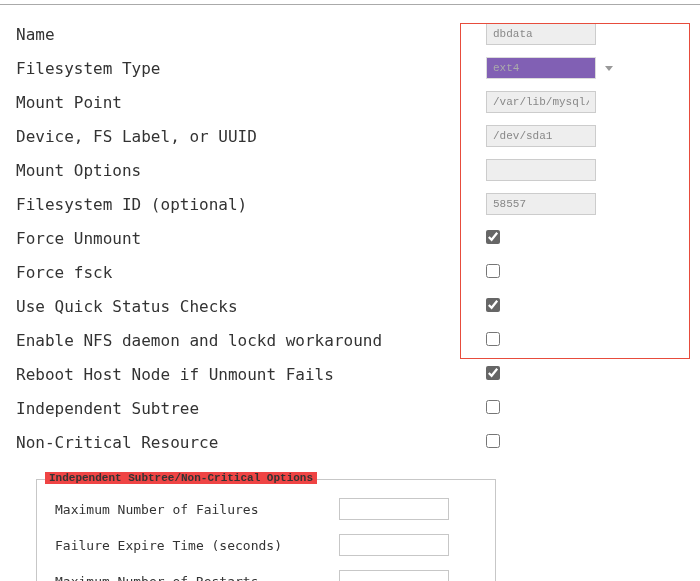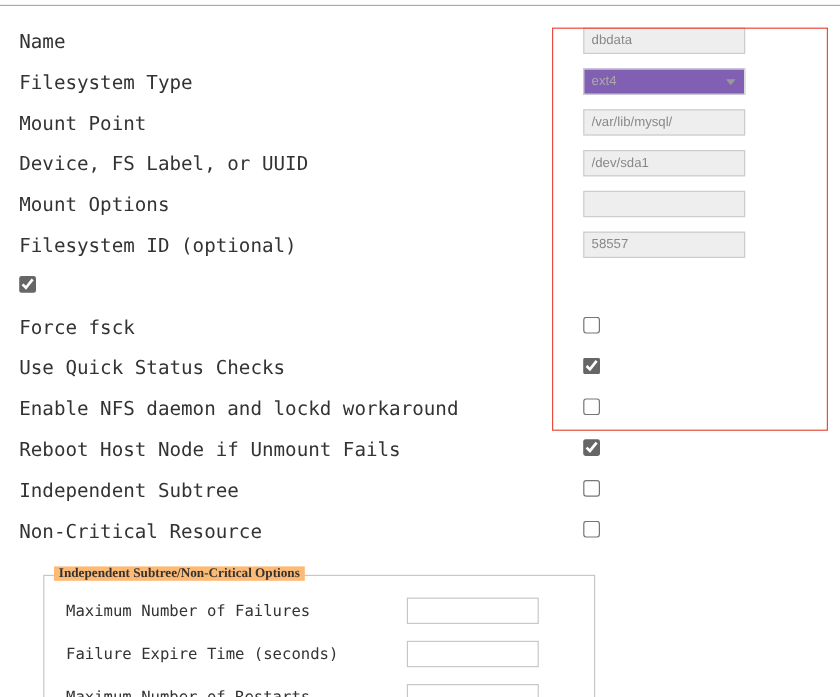--- a/index.html
+++ b/index.html
@@ -36,26 +36,26 @@
 .row .label {
   flex: 0 0 470px;
   color: #333;
   font-family: "Lucida Console", Monaco, monospace;
   font-size: 16px;
 }
 .row .control {
   flex: 0 0 150px;
 }
 input.text, select.sel {
-  width: 135px;
+  width: 110px;
   height: 22px;
   border: 1px solid #ccc;
   background: #eee;
   color: #888;
-  font-family: Liberation Sans, sans-serif;
+  font-family: Liberation Mono, monospace;
   font-size: 11px;
   padding: 0 6px;
 }
 select.sel {
   appearance: none;
   -webkit-appearance: none;
   background: #4c1d95;
   position: relative;
 }
 .sel-wrap {
@@ -83,24 +83,24 @@
   margin: 26px 20px 0 20px;
   width: 460px;
   border: 1px solid #c7c7c7;
   padding: 18px 12px 8px 12px;
   position: relative;
 }
 .subgroup-title {
   position: absolute;
   top: -8px;
   left: 8px;
-  background: #fdba74;
+  background: #ef4444;
   padding: 0 4px;
   font-weight: bold;
-  font-family: Liberation Serif, serif;
+  font-family: Liberation Mono, monospace;
   font-size: 11px;
 }
 .subrow {
   display: flex;
   align-items: center;
   margin-bottom: 14px;
 }
 .subrow .slabel {
   flex: 0 0 290px;
   font-family: "Lucida Console", Monaco, monospace;
@@ -154,20 +154,21 @@
     <div class="label">Mount Options</div>
     <div class="control"><input class="text" type="text" readonly="" value="" style=""></div>
   </div>
 
   <div class="row">
     <div class="label">Filesystem ID (optional)</div>
     <div class="control"><input class="text" type="text" readonly="" value="58557" style=""></div>
   </div>
 
   <div class="row">
+    <div class="label">Force Unmount</div>
     <div class="control"><input class="chk" type="checkbox" checked="" style=""></div>
   </div>
 
   <div class="row">
     <div class="label">Force fsck</div>
     <div class="control"><input class="chk" type="checkbox" style=""></div>
   </div>
 
   <div class="row">
     <div class="label">Use Quick Status Checks</div>

